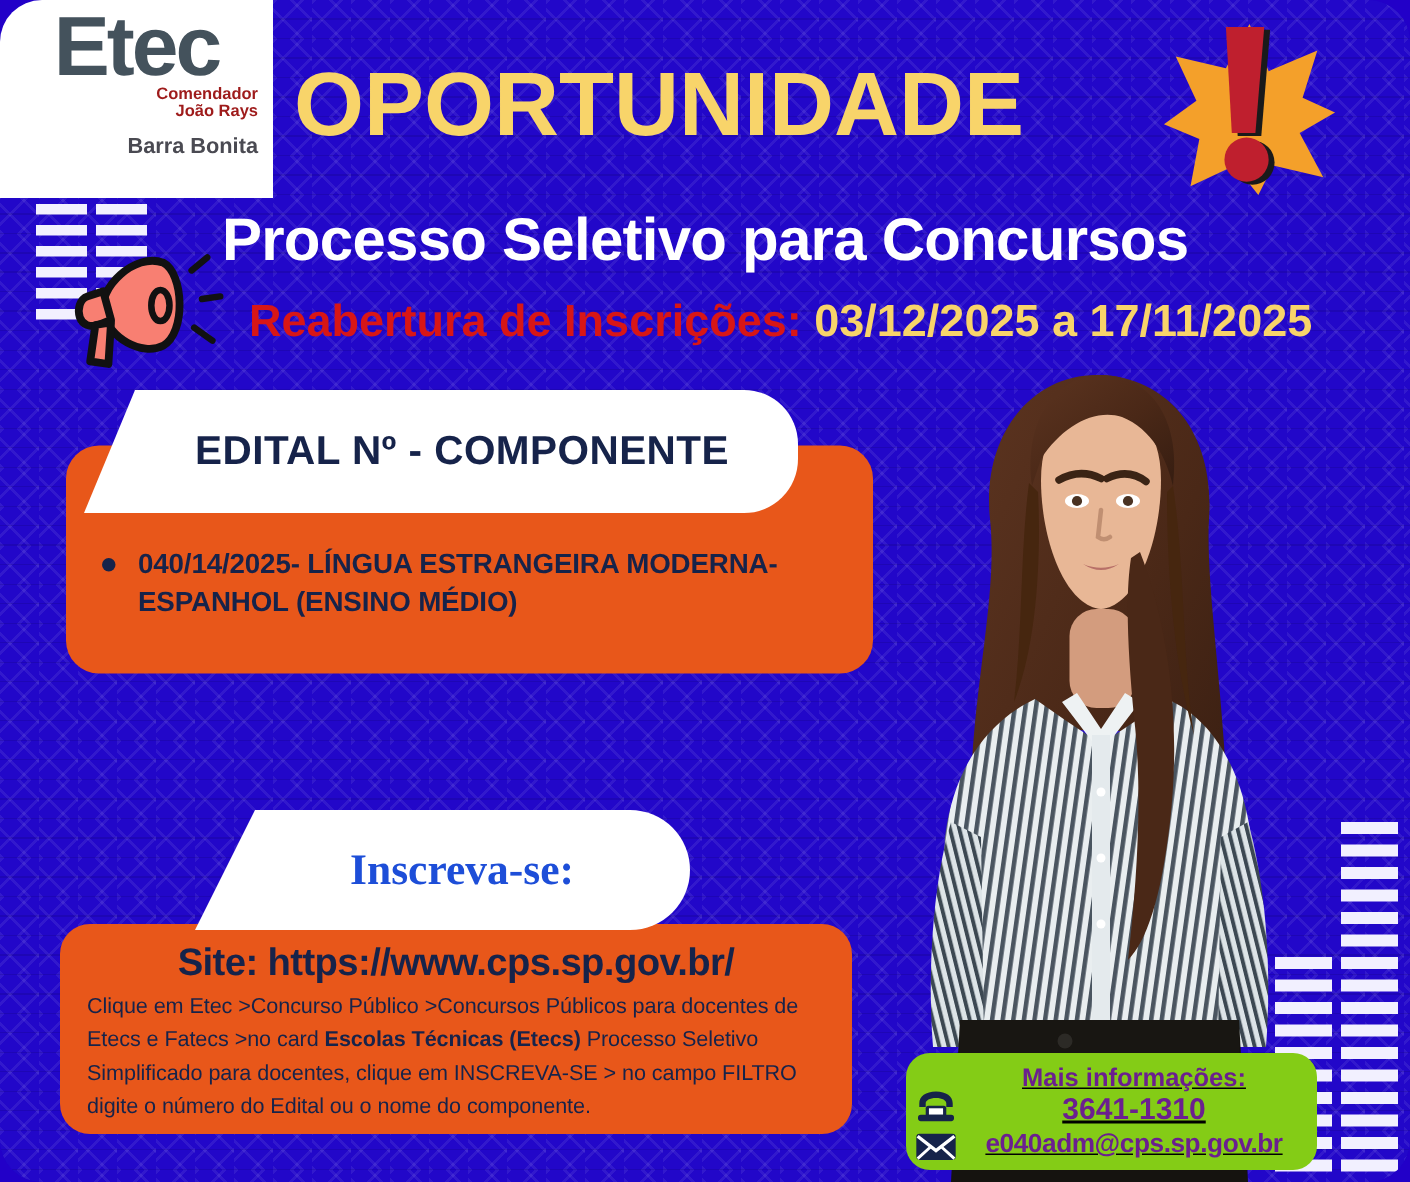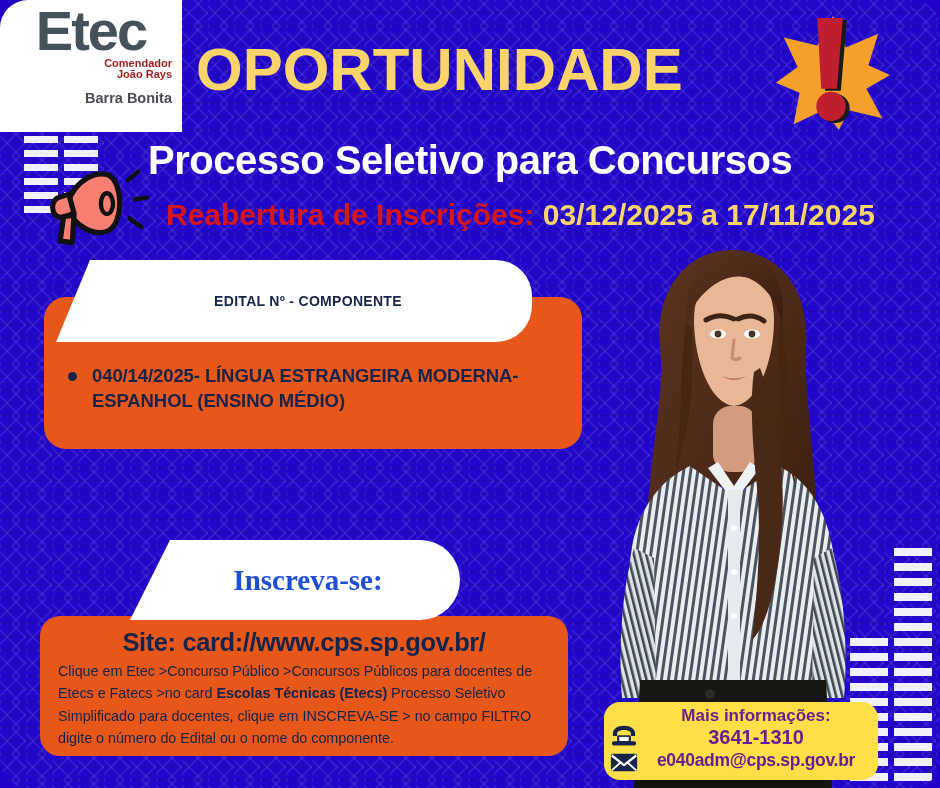--- a/index.html
+++ b/index.html
@@ -149,21 +149,21 @@
     width:476px; height:82px;
     background:#ffffff;
     border-radius:0 36px 36px 0;
     clip-path: polygon(34px 0, 100% 0, 100% 100%, 0 100%);
     z-index:12;
     display:flex; flex-direction:column;
     justify-content:center; align-items:center;
     padding-left:28px;
   }
   #banner-edital .bl {
-    color:#16234a; font-weight:bold; font-size:14px;
+    color:#16234a; font-weight:bold; font-size:27px;
     line-height:1.32; letter-spacing:0.3px; text-align:center;
   }
   #edital-list {
     position:absolute; left:64px; top:364px;
     width:500px; z-index:14;
     list-style:none;
   }
   #edital-list li {
     position:relative;
     color:#16234a; font-weight:bold; font-size:18.5px;
@@ -211,25 +211,26 @@
   #photo {
     position:absolute; right:58px; bottom:0;
     width:300px; height:560px;
     z-index:8;
   }
 
   
   #contact {
     position:absolute; right:62px; bottom:8px;
     width:274px; height:78px;
-    background:#fde047;
+    background:#84cc16;
     border-radius:16px;
     z-index:25;
-    display:flex; align-items:flex-start;
+    display:flex; align-items:center;
     padding:4px 8px 4px 6px;
+    text-decoration:underline;
   }
   #contact .icons {
     display:flex; flex-direction:column;
     gap:4px; align-items:center;
     margin-right:4px; margin-top:18px;
   }
   #contact .ctext { flex:1; text-align:center; }
   #contact .c-title {
     color:#6b1f8f; font-weight:bold; font-size:17px; line-height:1.18;
   }
@@ -385,21 +386,21 @@
 
   <ul id="edital-list">
     <li>040/14/2025- LÍNGUA ESTRANGEIRA MODERNA- ESPANHOL (ENSINO MÉDIO)</li>
   </ul>
 
   <div id="banner-inscreva">
     <div class="bl">Inscreva-se:</div>
   </div>
 
   <div id="card-site">
-    <div id="site-url">Site: card://www.cps.sp.gov.br/</div>
+    <div id="site-url">Site: https://www.cps.sp.gov.br/</div>
     <div id="site-desc">
       <span>Clique em Etec &gt;Concurso Público &gt;Concursos Públicos para docentes de Etecs e Fatecs &gt;no card </span><b>Escolas Técnicas (Etecs)</b><span> Processo Seletivo Simplificado para docentes, clique em INSCREVA-SE &gt; no campo FILTRO digite o número do Edital ou o nome do componente.</span>
     </div>
   </div>
 
   <div class="bars" id="bars-botright">
     <div class="col">
       <span></span>
         <span></span>
         <span></span>

